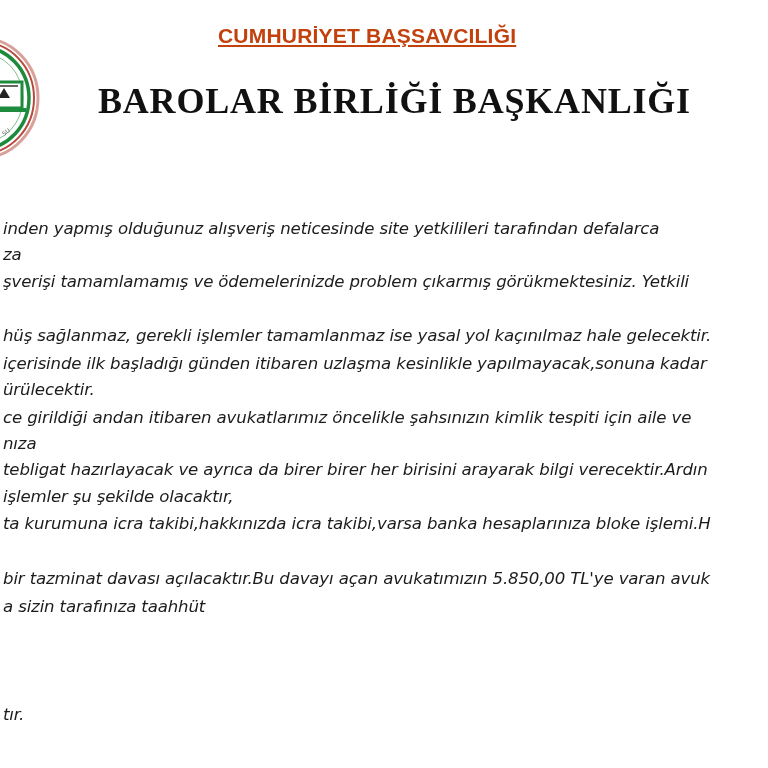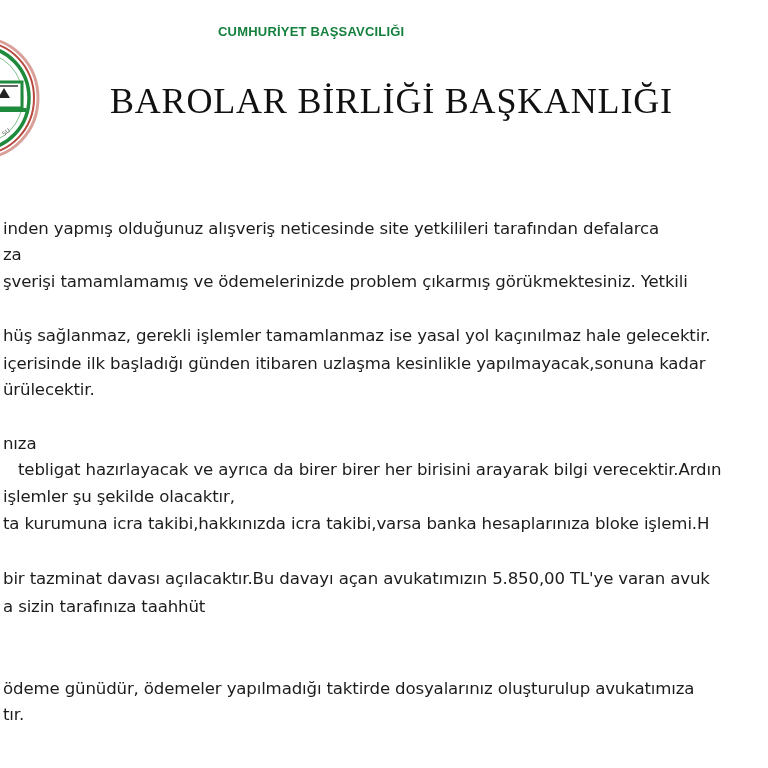--- a/index.html
+++ b/index.html
@@ -21,43 +21,44 @@
       top: 36px;
       width: 118px;
       height: 124px;
     }
     .header-sub {
       position: absolute;
       left: 218px;
       top: 24px;
       font-family: "Liberation Sans", "DejaVu Sans", sans-serif;
       font-weight: bold;
-      font-size: 13px;
+      font-size: 21px;
       letter-spacing: 0.2px;
-      color: #15803d;
+      color: #c2410c;
       white-space: nowrap;
+      text-decoration: underline;
     }
     .header-main {
       position: absolute;
       left: 98px;
       top: 80px;
       font-family: "Liberation Serif", "DejaVu Serif", serif;
-      font-weight: normal;
+      font-weight: bold;
       font-size: 36px;
       letter-spacing: 0.8px;
       color: #111111;
       white-space: nowrap;
-      margin-left: 12px;
     }
     .body-text {
       position: absolute;
       left: 0;
       top: 0;
       width: 680px;
       height: 768px;
+      font-style: italic;
     }
     .line {
       position: absolute;
       left: 0;
       white-space: nowrap;
       font-family: "DejaVu Sans", "Liberation Sans", sans-serif;
       font-size: 16.6px;
       line-height: 20px;
       color: #1c1c1c;
       letter-spacing: -0.15px;
@@ -83,21 +84,21 @@
 <div class="header-sub">CUMHURİYET BAŞSAVCILIĞI</div>
 <div class="header-main">BAROLAR BİRLİĞİ BAŞKANLIĞI</div>
 
 <div class="body-text">
   <div class="line" style="left: 3px; top: 219px;">inden yapmış olduğunuz alışveriş neticesinde site yetkilileri tarafından defalarca</div>
   <div class="line" style="left: 3px; top: 245px;">za</div>
   <div class="line" style="left: 3px; top: 272px;">şverişi tamamlamamış ve ödemelerinizde problem çıkarmış görükmektesiniz. Yetkili</div>
   <div class="line" style="left: 3px; top: 326px;">hüş sağlanmaz, gerekli işlemler tamamlanmaz ise yasal yol kaçınılmaz hale gelecektir.</div>
   <div class="line" style="left: 3px; top: 354px;">içerisinde ilk başladığı günden itibaren uzlaşma kesinlikle yapılmayacak,sonuna kadar</div>
   <div class="line" style="left: 3px; top: 380px;">ürülecektir.</div>
+  <div class="line" style="left: 3px; top: 408px;">ce girildiği andan itibaren avukatlarımız öncelikle şahsınızın kimlik tespiti için aile ve</div>
   <div class="line" style="left: 3px; top: 434px;">nıza</div>
-  <div class="line" style="left: 18px; top: 460px; text-align: center;">tebligat hazırlayacak ve ayrıca da birer birer her birisini arayarak bilgi verecektir.Ardın</div>
+  <div class="line" style="left: 3px; top: 460px; text-align: center;">tebligat hazırlayacak ve ayrıca da birer birer her birisini arayarak bilgi verecektir.Ardın</div>
   <div class="line" style="left: 3px; top: 487px;">işlemler şu şekilde olacaktır,</div>
   <div class="line" style="left: 3px; top: 514px;">ta kurumuna icra takibi,hakkınızda icra takibi,varsa banka hesaplarınıza bloke işlemi.H</div>
   <div class="line" style="left: 3px; top: 569px;">bir tazminat davası açılacaktır.Bu davayı açan avukatımızın 5.850,00 TL'ye varan avuk</div>
   <div class="line" style="left: 3px; top: 597px;">a sizin tarafınıza taahhüt</div>
-  <div class="line" style="left: 3px; top: 679px;">ödeme günüdür, ödemeler yapılmadığı taktirde dosyalarınız oluşturulup avukatımıza</div>
   <div class="line" style="left: 3px; top: 705px;">tır.</div>
 </div>
 
 </body></html>

